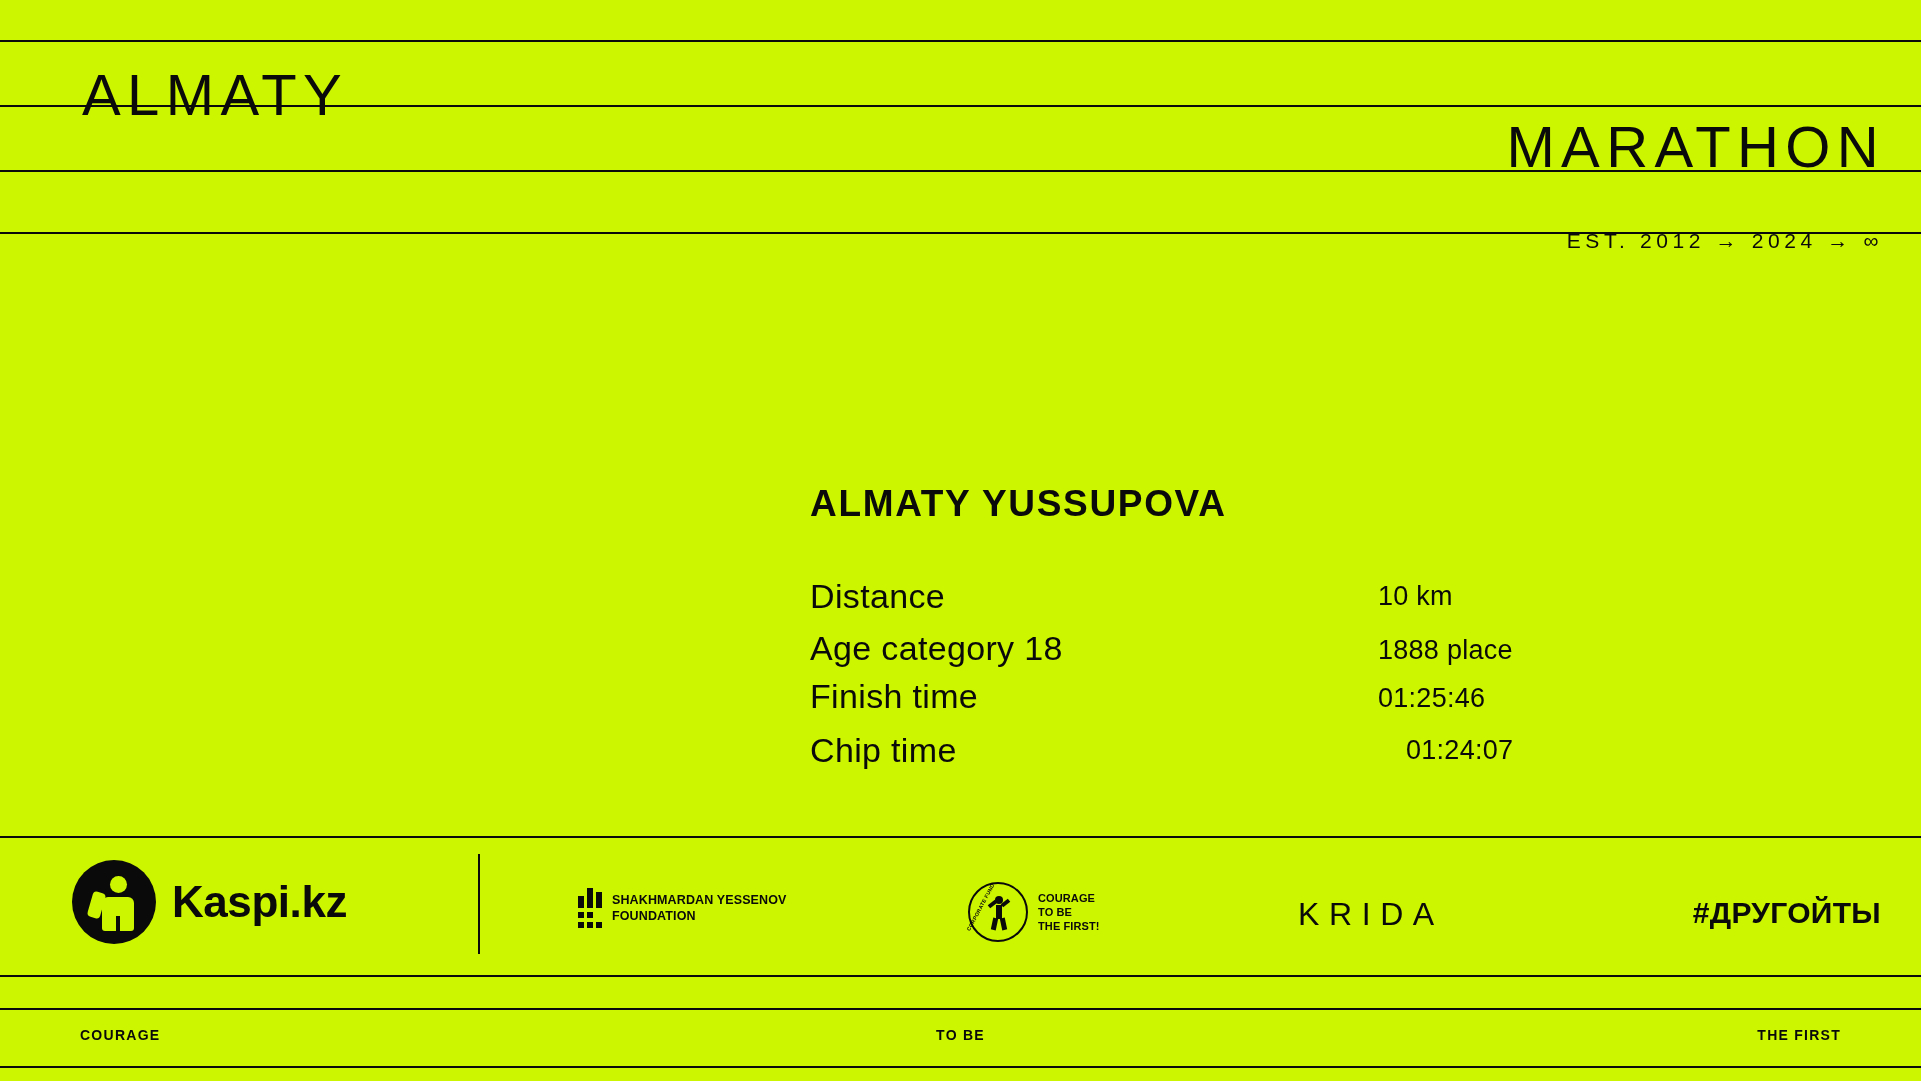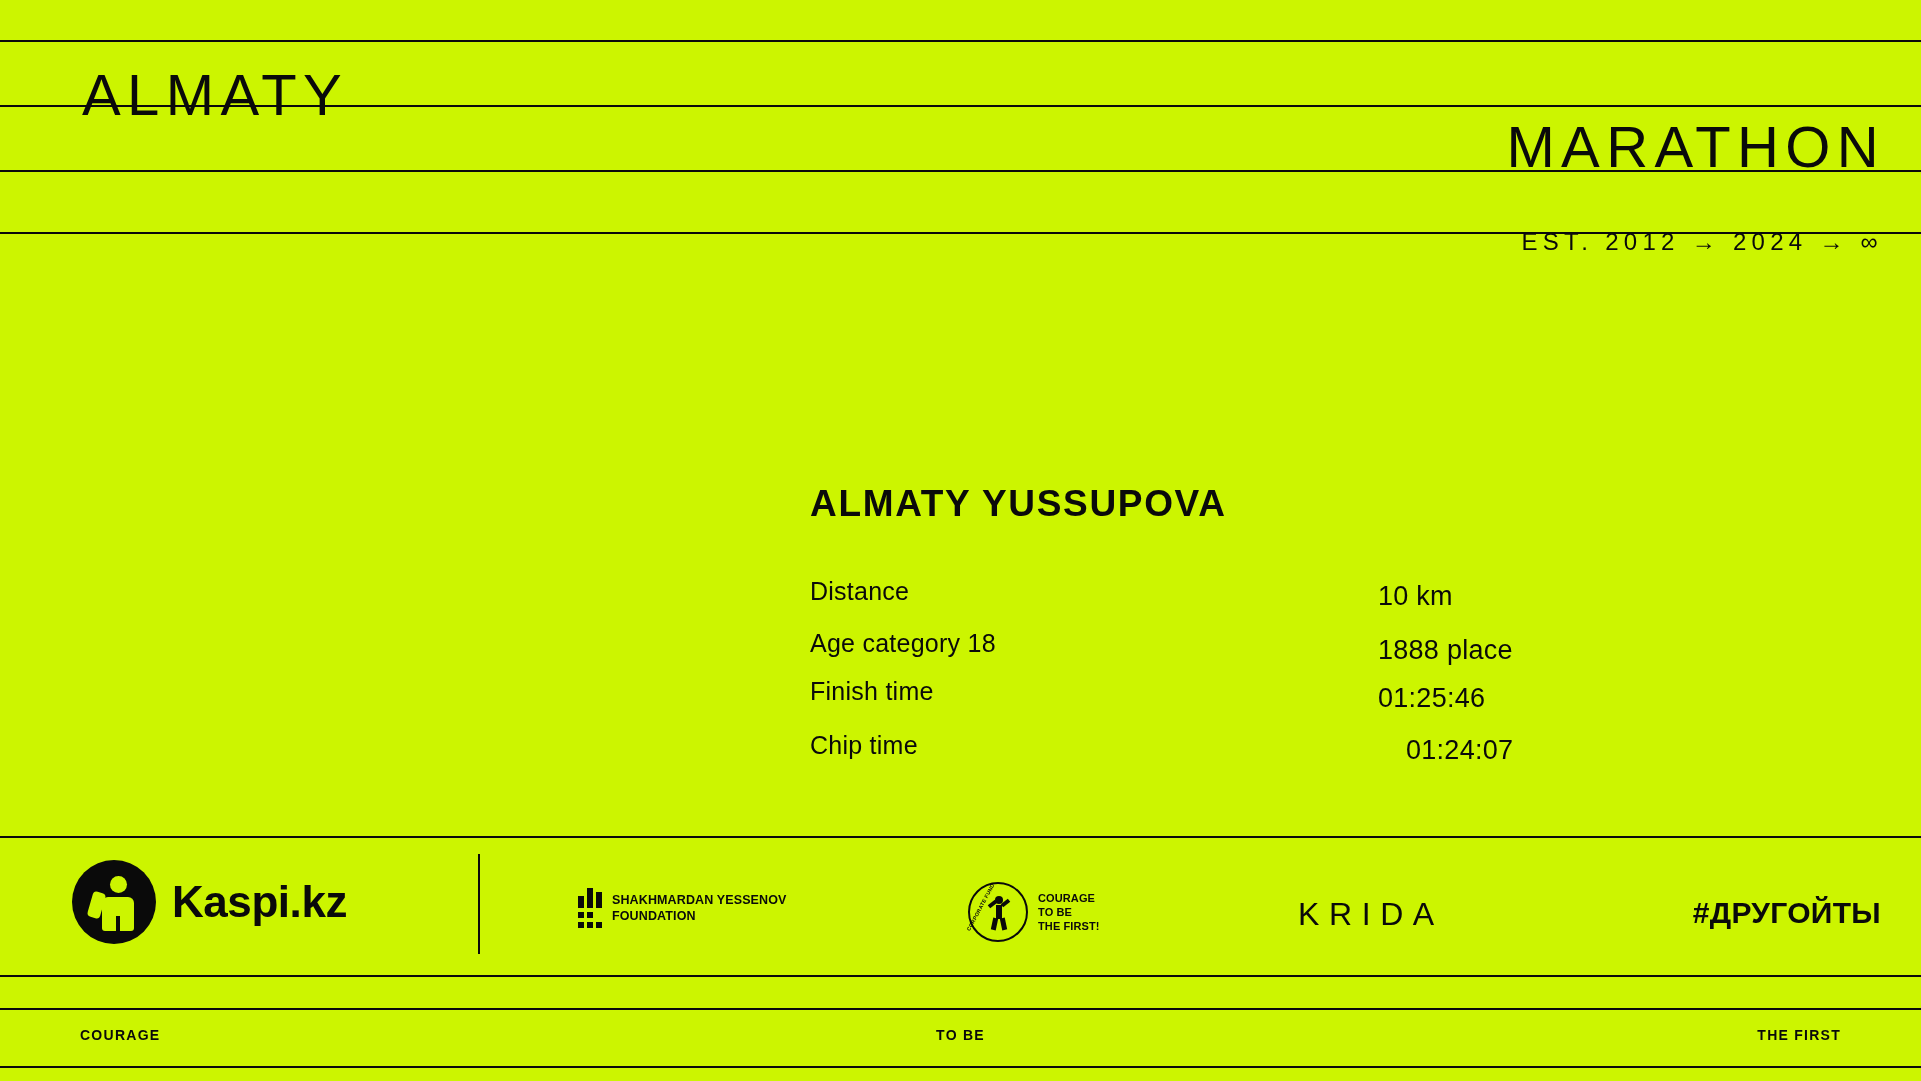--- a/index.html
+++ b/index.html
@@ -57,21 +57,21 @@
     font-size: 58px;
   }
   .wm-marathon {
     right: 36px;
     top: 118px;
     font-size: 58px;
   }
   .wm-est {
     right: 38px;
     top: 230px;
-    font-size: 24px;
+    font-size: 21px;
     letter-spacing: 0.22em;
     font-weight: 500;
   }
 
   
   .title {
     position: absolute;
     right: 38px;
     top: 310px;
     font-size: 96px;
@@ -99,21 +99,21 @@
     top: 575px;
     width: 1080px;
   }
   .res-row {
     position: relative;
     height: 54px;
   }
   .res-label {
     position: absolute;
     left: 0;
-    font-size: 25px;
+    font-size: 34px;
     letter-spacing: 0.01em;
     white-space: nowrap;
     text-align: center;
   }
   .res-value {
     position: absolute;
     left: 568px;
     font-size: 27px;
     letter-spacing: 0.01em;
     white-space: nowrap;

